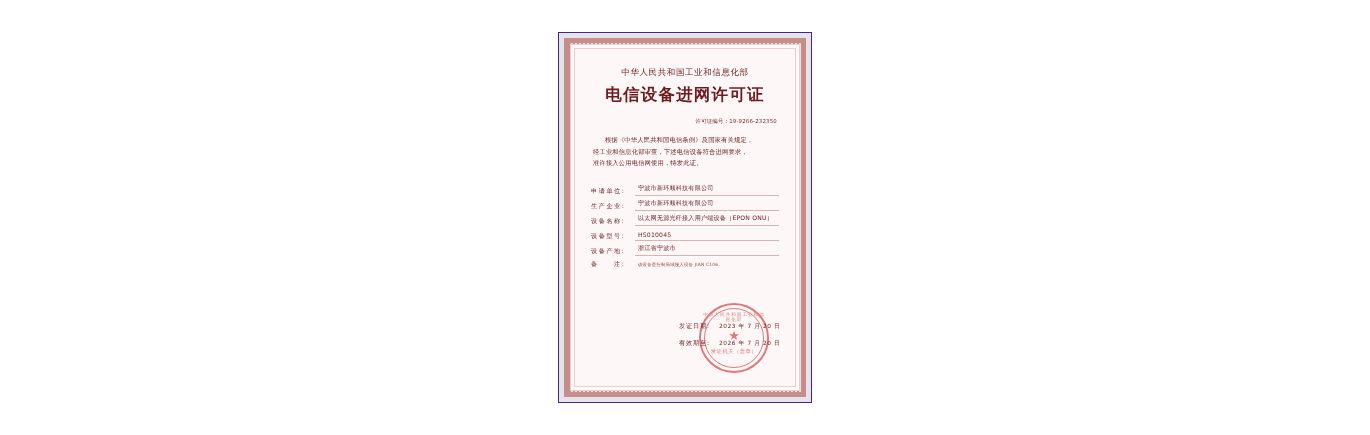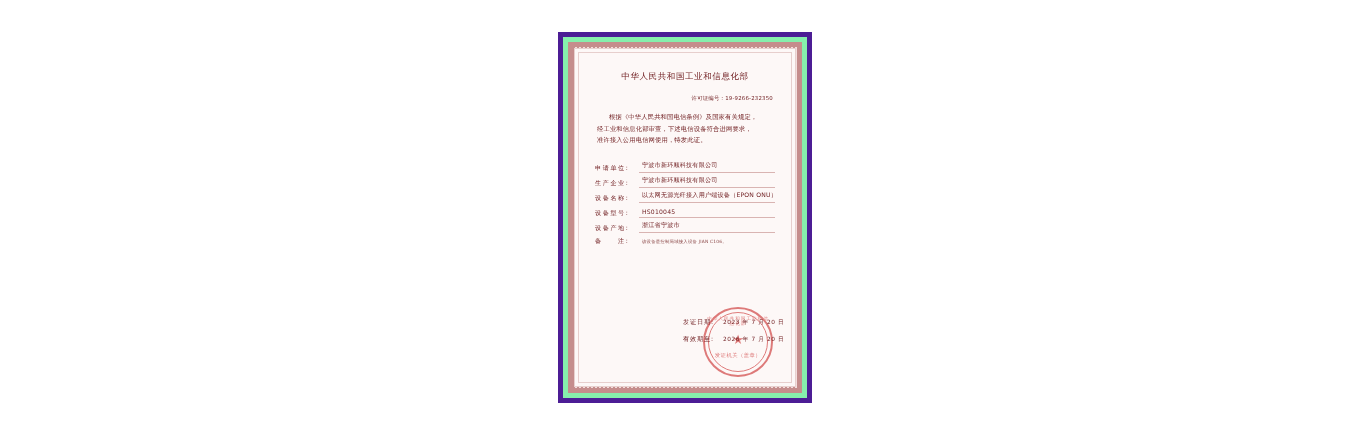--- a/index.html
+++ b/index.html
@@ -17,22 +17,22 @@
     height: 435px;
     background: #ffffff;
   }
   
   .cert {
     position: absolute;
     left: 558px;
     top: 32px;
     width: 254px;
     height: 371px;
-    background: #86efac;
-    border: 5px solid #4c1d95;
+    background: #e5e5e5;
+    border: 1px solid #4c1d95;
     box-sizing: border-box;
   }
   .cert-border-outer {
     position: absolute;
     left: 5px;
     top: 5px;
     right: 5px;
     bottom: 5px;
     border: 5px solid #c58d8c;
     box-sizing: border-box;
@@ -208,20 +208,21 @@
 
 <div class="page">
   <div class="cert">
     <div class="cert-border-outer"></div>
     <div class="cert-border-inner"></div>
     <div class="cert-inner-line"></div>
 
     <div class="content">
 
       <div class="ministry">中华人民共和国工业和信息化部</div>
+      <div class="main-title">电信设备进网许可证</div>
 
       <div class="license-no">
         <span>许可证编号：</span><span>19-9266-232350</span>
       </div>
 
       <div class="para">
         <span class="indent"></span><span>根据《中华人民共和国电信条例》及国家有关规定，</span><br>
         <span>经工业和信息化部审查，下述电信设备符合进网要求，</span><br>
         <span>准许接入公用电信网使用，特发此证。</span>
       </div>

